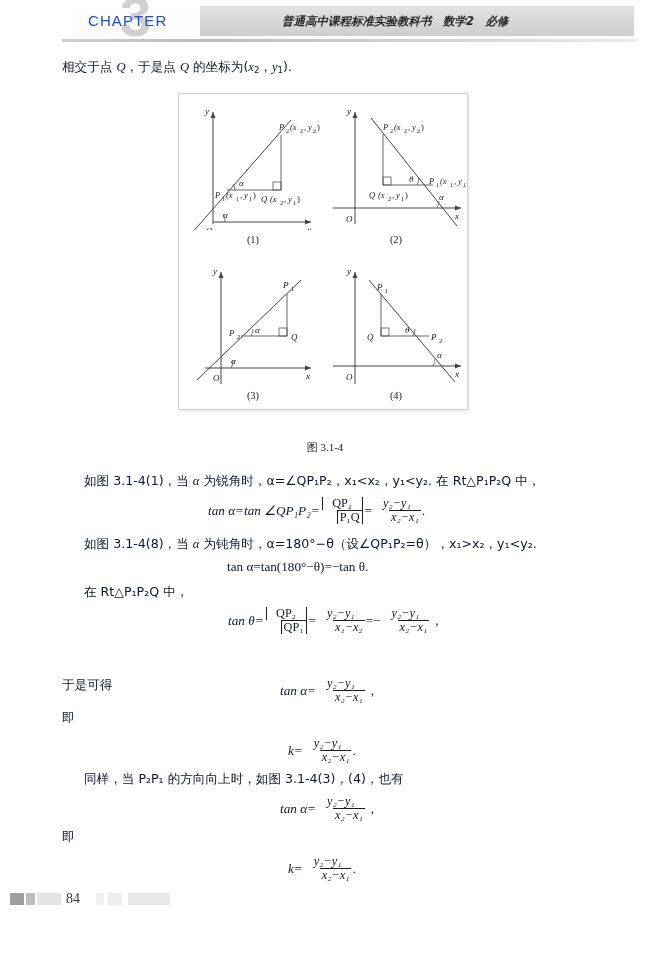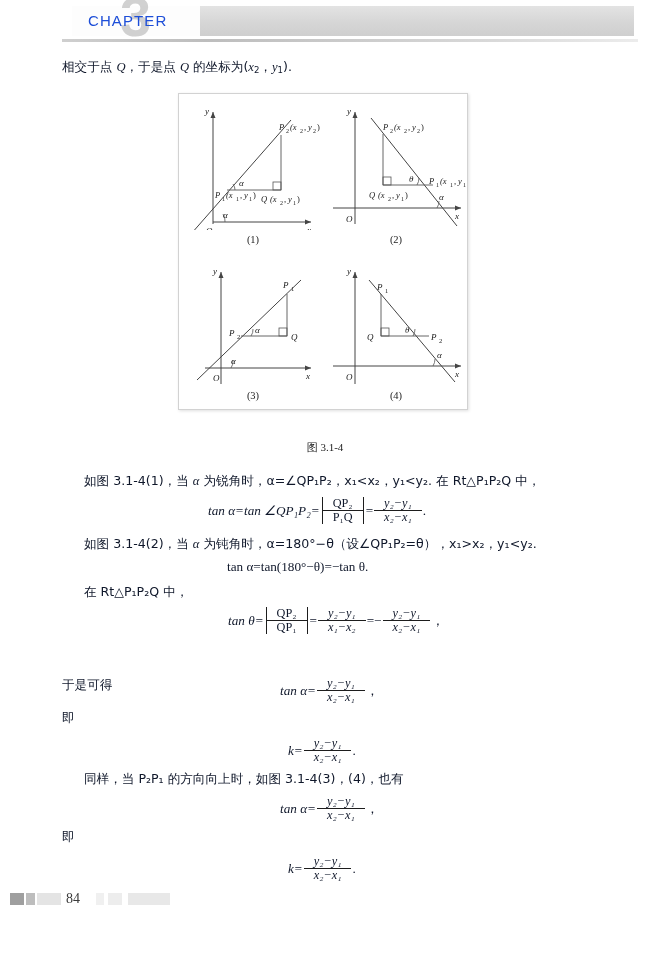--- a/index.html
+++ b/index.html
@@ -112,21 +112,21 @@
     display: inline-block;
     vertical-align: middle;
     text-align: center;
     line-height: 1.08;
     font-size: .93em;
     margin: 0 1px;
     position: relative;
     top: -0.12em;
   }
   .frac .num { display: block; padding: 0 2px; }
-  .frac .den { display: block; border-top: 1px solid #1d1d1d; padding: 0 10px; }
+  .frac .den { display: block; border-top: 1px solid #1d1d1d; padding: 0 2px; margin-left: 16px; }
   .absb {
     display: inline-block;
     border-left: 1px solid #1d1d1d;
     border-right: 1px solid #1d1d1d;
     padding: 0 2px;
     margin: 0 1px;
   }
 
   
   .footer { position: absolute; left: 0; top: 893px; width: 602px; height: 30px; }
@@ -140,20 +140,21 @@
   }
 </style>
 </head>
 <body>
 
 <div class="header">
   <div class="header-band"></div>
   <div class="header-white"></div>
   <div class="chapter-num">3</div>
   <div class="chapter-word">CHAPTER</div>
+  <div class="header-title">普通高中课程标准实验教科书　数学2　必修</div>
   <div class="header-rule"></div>
 </div>
 
 <div class="ln cn" style="left:62px; top:58px;">
   <span>相交于点 </span><span class="mi">Q</span><span>，于是点 </span><span class="mi">Q</span><span> 的坐标为(</span><span class="mi">x</span><span class="subn">2</span><span>，</span><span class="mi">y</span><span class="subn">1</span><span>).</span>
 </div>
 
 <div class="figbox">
 
   <svg width="140" height="130" style="position:absolute;left:4px;top:6px;">
@@ -309,21 +310,21 @@
 
 <div class="ln cn" style="left:84px; top:472px;">
   <span>如图 3.1-4(1)，当 </span><span class="mi">α</span><span> 为锐角时，</span><span>α=∠QP₁P₂，x₁&lt;x₂，y₁&lt;y₂. 在 Rt△P₁P₂Q 中，</span>
 </div>
 
 <div class="ln" style="left:208px; top:498px;">
   <span class="mi">tan α=tan ∠QP₁P₂=</span><span class="frac"><span class="num absb">QP₂</span><span class="den absb">P₁Q</span></span><span>=</span><span class="frac"><span class="num mi">y₂−y₁</span><span class="den mi">x₂−x₁</span></span><span>.</span>
 </div>
 
 <div class="ln cn" style="left:84px; top:535px;">
-  <span>如图 3.1-4(2)，当 </span><span class="mi">α</span><span> 为钝角时，α=180°−θ（设∠QP₁P₂=θ），x₁&gt;x₂，y₁&lt;y₂.</span>
+  <span>如图 3.1-4(8)，当 </span><span class="mi">α</span><span> 为钝角时，α=180°−θ（设∠QP₁P₂=θ），x₁&gt;x₂，y₁&lt;y₂.</span>
 </div>
 
 <div class="ln" style="left:227px; top:558px;">tan α=tan(180°−θ)=−tan θ.</div>
 
 <div class="ln cn" style="left:84px; top:583px;">在 Rt△P₁P₂Q 中，</div>
 
 <div class="ln" style="left:228px; top:608px;">
   <span class="mi">tan θ=</span><span class="frac"><span class="num absb">QP₂</span><span class="den absb">QP₁</span></span><span>=</span><span class="frac"><span class="num mi">y₂−y₁</span><span class="den mi">x₁−x₂</span></span><span>=−</span><span class="frac"><span class="num mi">y₂−y₁</span><span class="den mi">x₂−x₁</span></span><span>，</span>
 </div>
 

